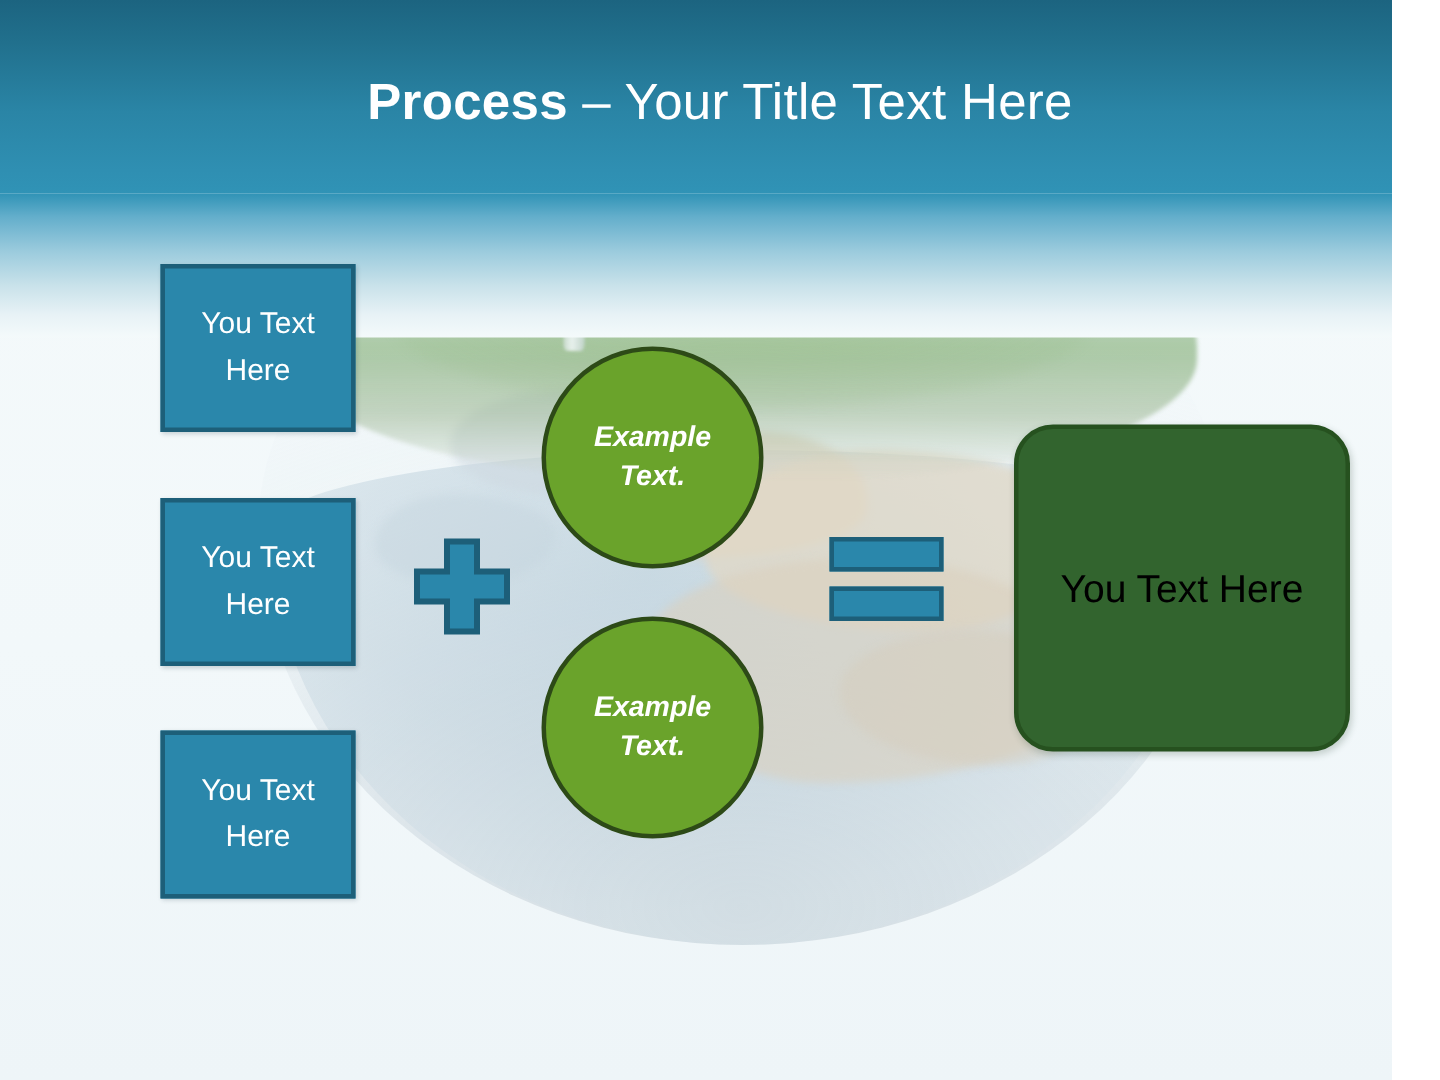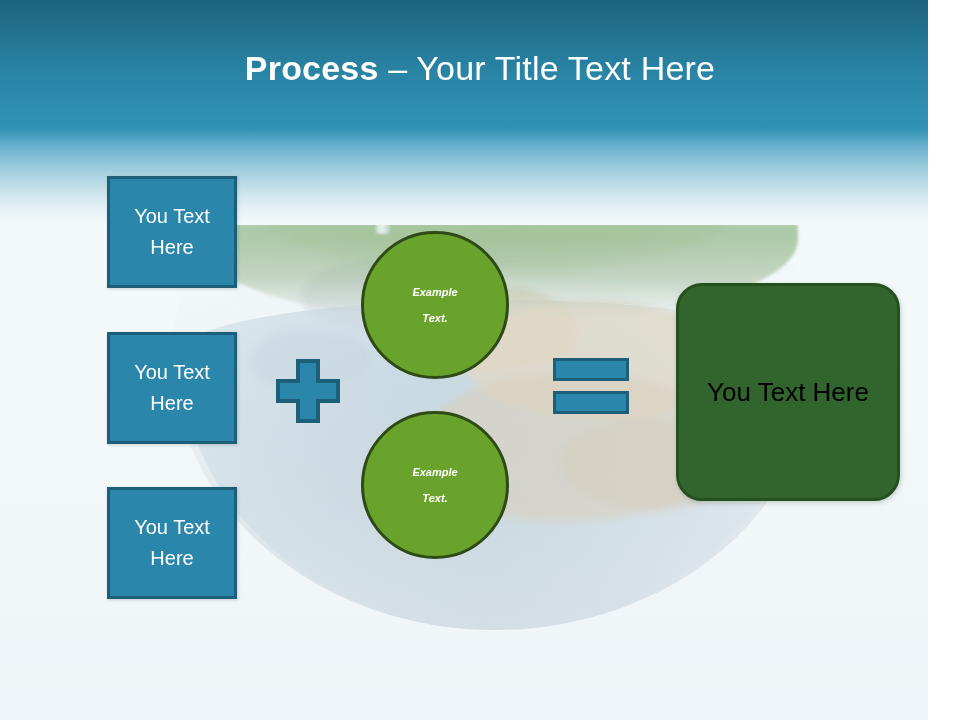--- a/index.html
+++ b/index.html
@@ -228,21 +228,21 @@
   .circle {
     position: absolute;
     left: 361px;
     width: 148px;
     height: 148px;
     box-sizing: border-box;
     border-radius: 50%;
     background: #6aa32b;
     border: 3px solid #2d4a17;
     color: #ffffff;
-    font-size: 11px;
+    font-size: 19px;
     font-weight: bold;
     font-style: italic;
     line-height: 26px;
     display: flex;
     align-items: center;
     justify-content: center;
     text-align: center;
   }
   .circle.c1 { top: 231px; }
   .circle.c2 { top: 411px; }

